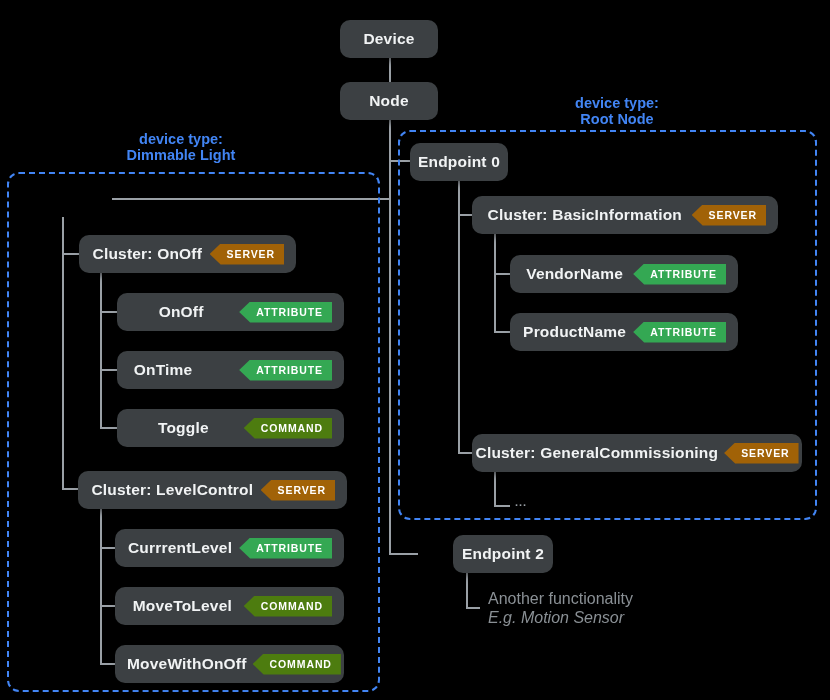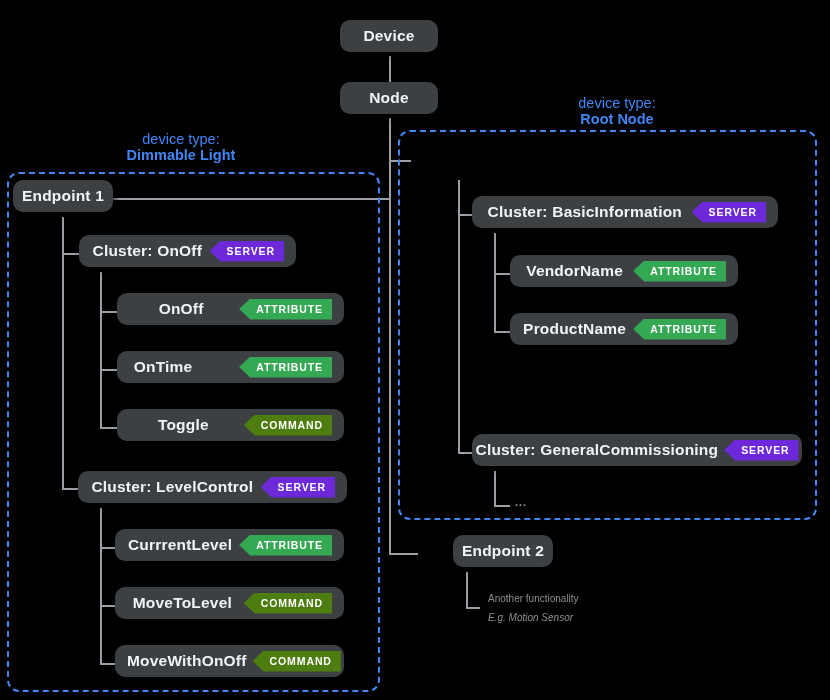--- a/index.html
+++ b/index.html
@@ -4,48 +4,48 @@
 <style>
   html,body{margin:0;padding:0;background:#000;}
   #canvas{
     position:relative;width:830px;height:700px;background:#000;overflow:hidden;
     font-family:"Liberation Sans","DejaVu Sans",sans-serif;
   }
   
   .line{position:absolute;background:#9aa0a6;}
   
   .box{
-    position:absolute;height:32px;background:#3c4043;border-radius:10px;
+    position:absolute;height:38px;background:#3c4043;border-radius:10px;
     display:flex;align-items:center;box-sizing:border-box;
     box-shadow:3px 3px 6px rgba(0,0,0,0.55);
     color:#f1f3f4;font-size:15.5px;font-weight:700;letter-spacing:0.2px;
   }
   .box.center{justify-content:center;}
   .box.withbadge{padding:0 12px;}
   .box .lbl{flex:1;text-align:center;white-space:nowrap;}
   .box.cluster .lbl{text-align:center;}
   
   .badge{
     display:inline-flex;align-items:center;justify-content:center;
     height:21px;padding:0 9px 0 17px;margin-left:6px;
     clip-path:polygon(11px 0,100% 0,100% 100%,11px 100%,0 50%);
     filter:drop-shadow(2px 2px 1px rgba(0,0,0,0.5));
     color:#fff;font-size:10.5px;font-weight:700;letter-spacing:0.9px;white-space:nowrap;
   }
-  .badge.server{background:#6d28d9;}
+  .badge.server{background:#a16207;}
   .badge.attribute{background:#34a853;}
   .badge.command{background:#4d7c0f;}
   
   .group-border{position:absolute;border:2px dashed #4285f4;border-radius:12px;box-sizing:border-box;}
   
   .group-header{position:absolute;text-align:center;color:#4285f4;font-size:14.5px;line-height:16px;}
-  .group-header .l1{font-weight:400;}
+  .group-header .l1{font-weight:700;}
   .group-header .l2{font-weight:700;}
   
-  .note{position:absolute;color:#8a9095;font-size:10px;line-height:19px;}
+  .note{position:absolute;color:#8a9095;font-size:16px;line-height:19px;}
   .note .l2{font-style:italic;}
   .ellipsis{position:absolute;color:#9aa0a6;font-size:11px;letter-spacing:1px;font-weight:700;}
 </style>
 </head>
 <body>
 
 <div id="canvas">
 
   <div class="line" style="left:389px;top:56px;width:2px;height:28px;"></div>
   <div class="line" style="left:389px;top:118px;width:2px;height:437px;"></div>
@@ -93,22 +93,22 @@
     <div class="l2">Root Node</div>
   </div>
 
   <div class="box center" style="left:340px;top:20px;width:98px;">
     <span class="lbl">Device</span>
   </div>
   <div class="box center" style="left:340px;top:82px;width:98px;">
     <span class="lbl">Node</span>
   </div>
 
-  <div class="box center" style="left:13px;top:180px;width:100px;">
-    <span class="lbl">Endpoint 1</span>
+  <div class="box center" style="left:410px;top:143px;width:98px;">
+    <span class="lbl">Endpoint 0</span>
   </div>
   <div class="box center" style="left:417px;top:535px;width:100px;margin-left:36px;">
     <span class="lbl">Endpoint 2</span>
   </div>
 
   <div class="box cluster withbadge" style="left:79px;top:235px;width:217px;">
     <span class="lbl">Cluster: OnOff</span>
     <span class="badge server">SERVER</span>
   </div>
   <div class="box withbadge" style="left:117px;top:293px;width:227px;">

